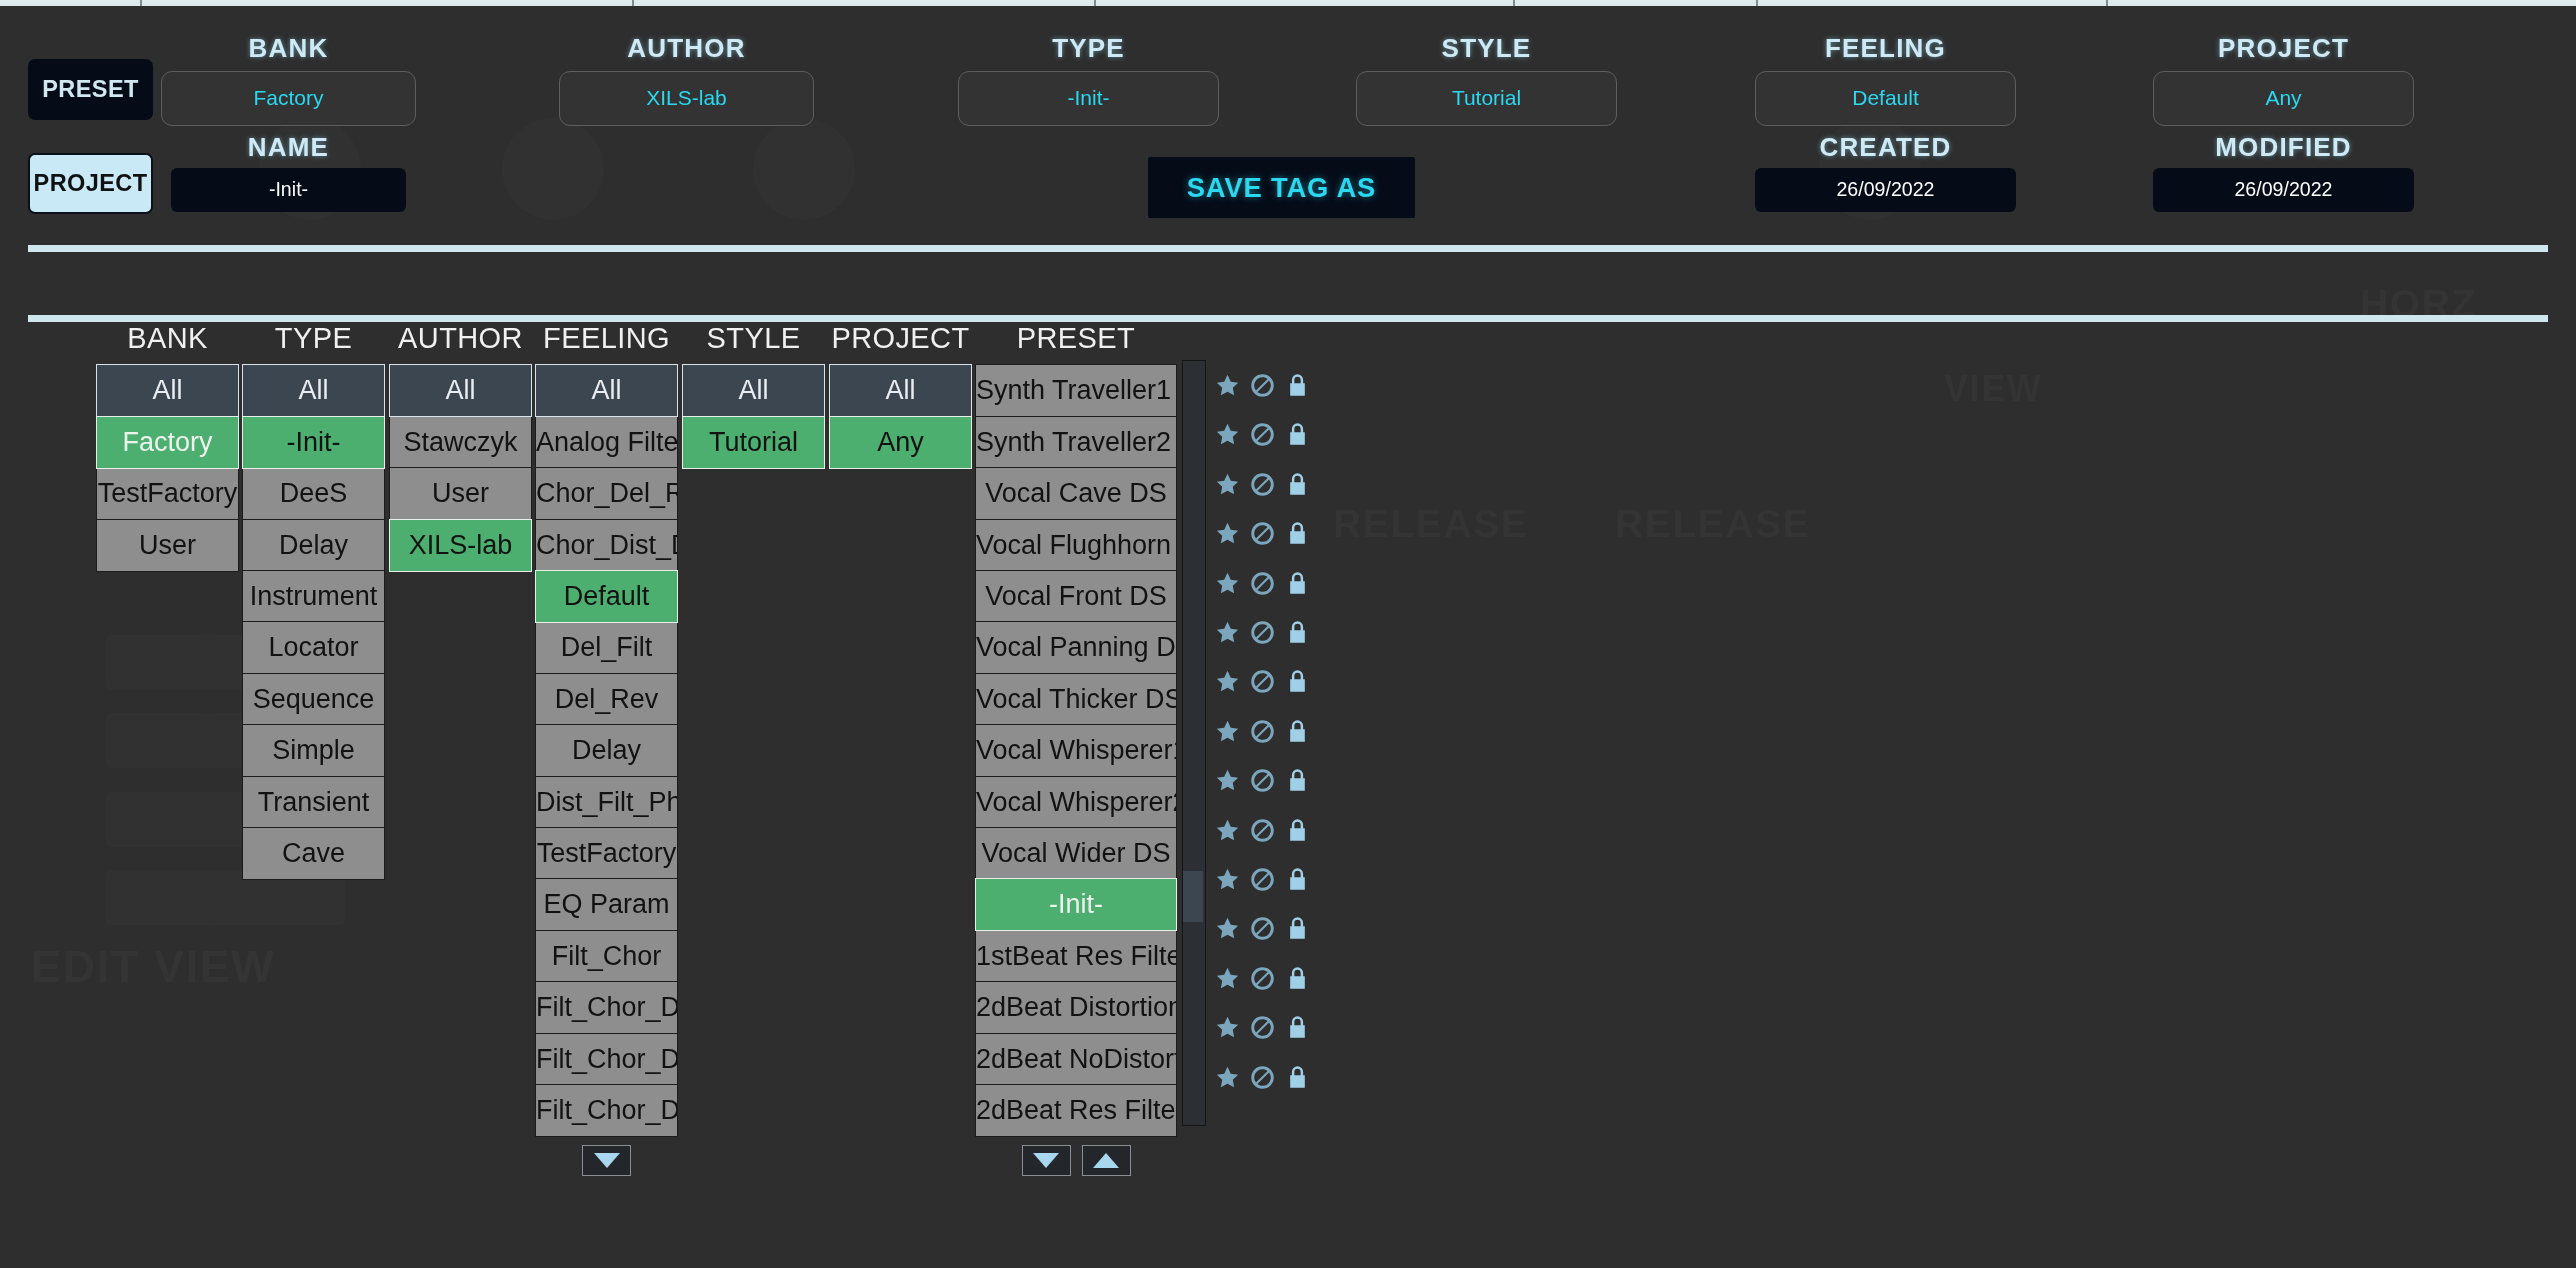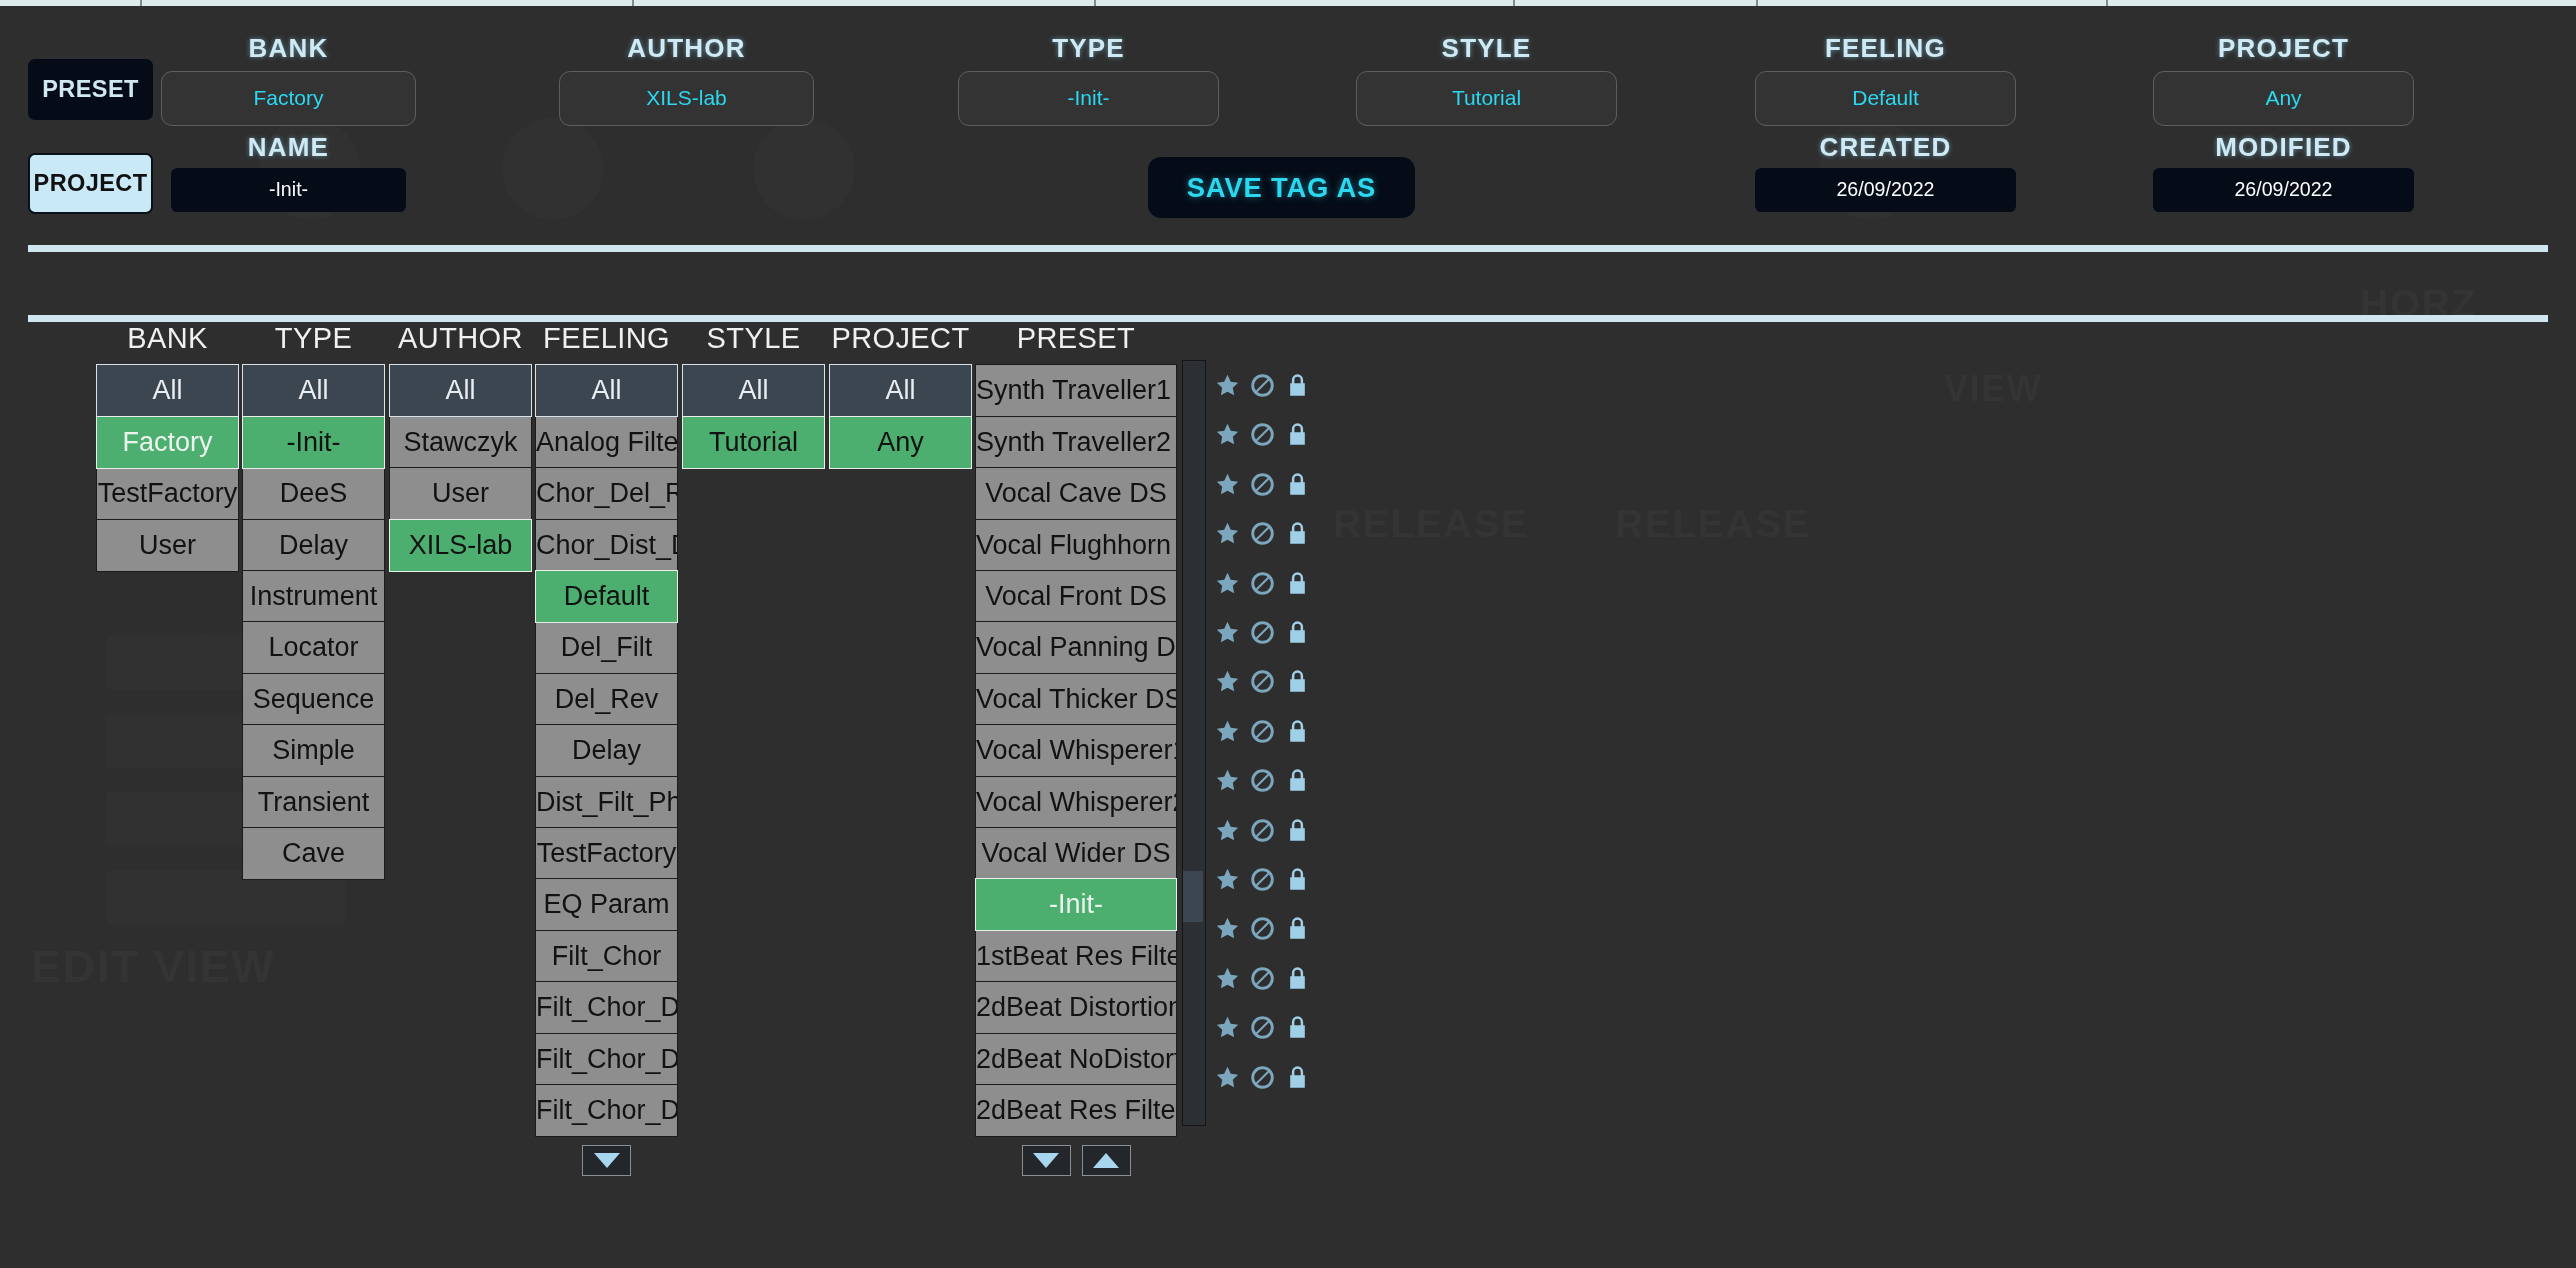--- a/index.html
+++ b/index.html
@@ -48,21 +48,21 @@
     text-shadow: 0 0 5.5px rgba(140,215,240,.55); margin: 6.3px 0 4.7px;
   }
   .hcol .field {
     height: 44px; border-radius: 6.3px; background: #050c18;
     color: #ffffff; font-size: 19.6px;
     display: flex; align-items: center; justify-content: center;
   }
 
   .savetag {
     position: absolute; left: 1148px; top: 151px; width: 267px; height: 61px;
-    background: #050c18; border-radius: 13px; color: #2ad8f0;
+    background: #050c18; border-radius: 2px; color: #2ad8f0;
     font-size: 27.4px; font-weight: bold; letter-spacing: 0.8px;
     display: flex; align-items: center; justify-content: center;
     text-shadow: 0 0 7.8px rgba(42,216,240,.5);
   }
 
   
   .rule { position: absolute; left: 28px; width: 2520px; height: 7px; background: #cfe6ef; }
   .rule.top { top: 245px; }
   .rule.bot { top: 315px; }
 

